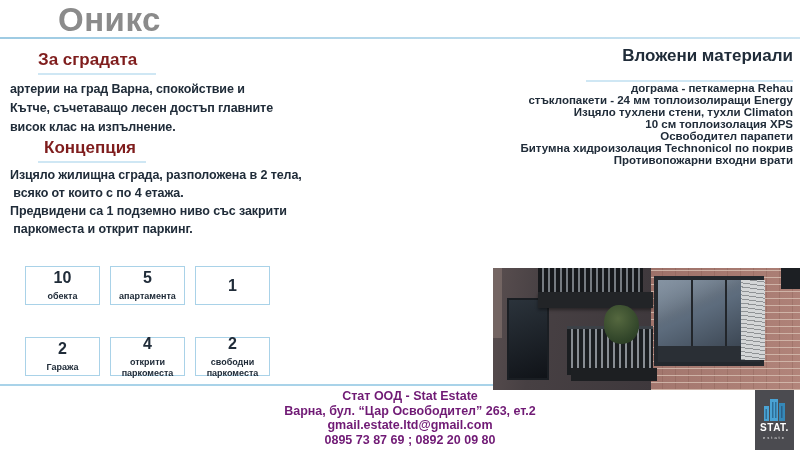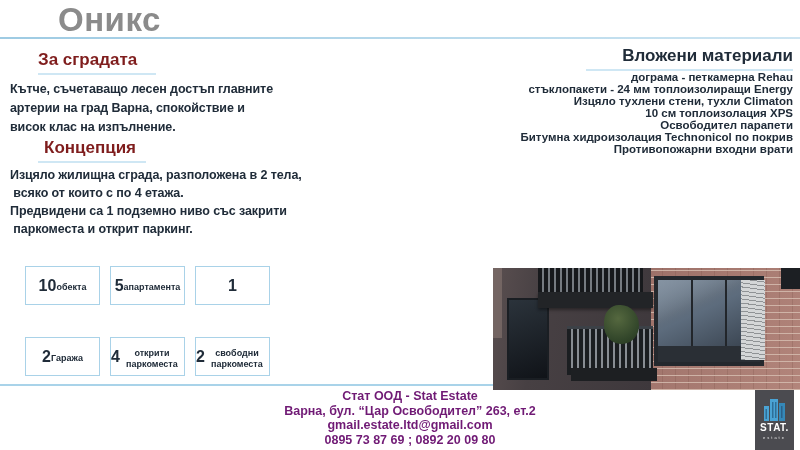--- a/index.html
+++ b/index.html
@@ -29,29 +29,29 @@
   .p-concept { left:10px; top:166px; line-height:18px; }
   .paragraph div { white-space:pre; }
   
   .stats-grid {
     position:absolute; left:25px; top:247px;
     display:grid; grid-template-columns:repeat(3,75px); grid-auto-rows:58px;
     gap:13px 10px;
   }
   .stat-box {
     border:1px solid #a9d2e8; background:#ffffff;
-    display:flex; flex-direction:row; align-items:center; justify-content:center;
+    display:flex; flex-direction:column; align-items:center; justify-content:center;
     text-align:center;
     margin-top:19px;
   }
   .stat-value { font-size:16px; font-weight:800; }
   .stat-label { font-size:9px; font-weight:700; line-height:10.5px; margin-top:4px; }
   
   .materials { position:absolute; right:7px; top:46px; width:420px; text-align:right; }
-  .materials-heading { font-size:17px; font-weight:800; display:inline-block; padding-bottom:3px; }
+  .materials-heading { font-size:17px; font-weight:800; display:inline-block; padding-bottom:14px; }
   .u-materials { margin-left:auto; width:207px; height:2px; background:#cfe7f4; }
   .material-item { font-size:11.5px; font-weight:700; margin-top:0; }
   .material-item:first-of-type { margin-top:4px; }
   
   .photo {
     position:absolute; left:493px; top:268px; width:307px; height:122px; overflow:hidden;
     background-color:#a8766c;
     background-image:
       repeating-linear-gradient(0deg, rgba(213,188,175,0.85) 0 1px, transparent 1px 7px),
       repeating-linear-gradient(90deg, rgba(120,80,70,0.25) 0 1px, transparent 1px 13px),
@@ -102,22 +102,22 @@
 <body>
 
 <div class="page">
 
   <div class="page-title">Оникс</div>
   <div class="top-divider"></div>
 
   <div class="section-heading h-about">За сградата</div>
   <div class="accent-underline u-about"></div>
   <div class="paragraph p-about">
+    <div>артерии на град Варна, спокойствие и</div>
     <div>Кътче, съчетаващо лесен достъп главните</div>
-    <div>артерии на град Варна, спокойствие и</div>
     <div>висок клас на изпълнение.</div>
   </div>
 
   <div class="section-heading h-concept">Концепция</div>
   <div class="accent-underline u-concept"></div>
   <div class="paragraph p-concept">
     <div>Изцяло жилищна сграда, разположена в 2 тела,</div>
     <div> всяко от които с по 4 етажа.</div>
     <div>Предвидени са 1 подземно ниво със закрити</div>
     <div> паркоместа и открит паркинг.</div>

